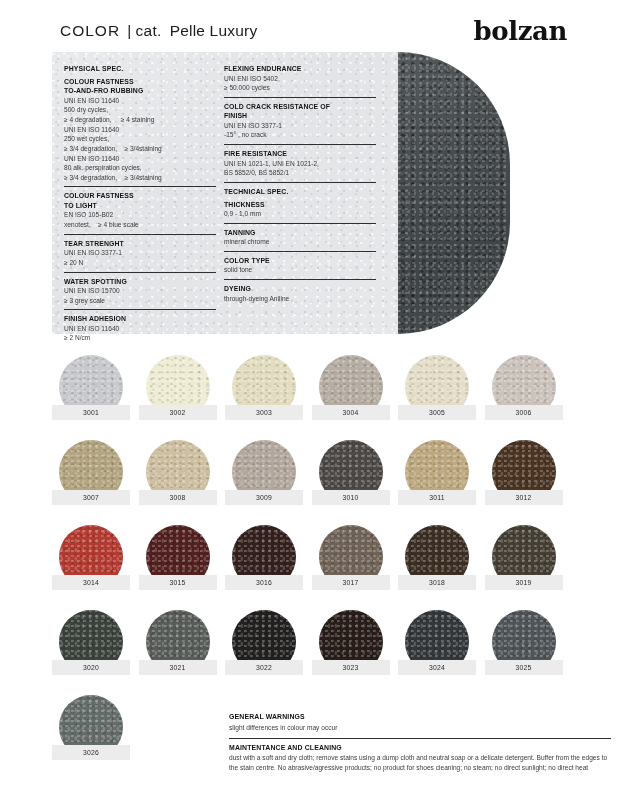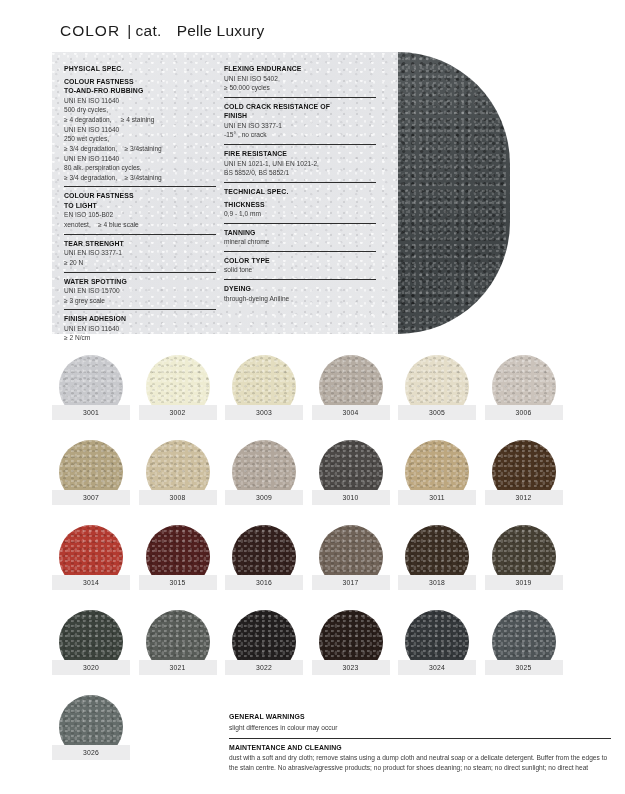--- a/index.html
+++ b/index.html
@@ -27,21 +27,21 @@
     position: absolute;
     left: 60px;
     top: 22px;
     font-size: 15.5px;
     letter-spacing: 0.3px;
     white-space: nowrap;
     color: #1c1c1c;
   }
   #title-block .t-star { letter-spacing: 1px; }
   #title-block .t-sep  { padding: 0 4px 0 7px; }
-  #title-block .t-cat  { padding-right: 15px; }
+  #title-block .t-cat  { padding-right: 8px; }
   #title-block .t-name { letter-spacing: 0.2px; }
 
   #brand-logo {
     position: absolute;
     right: 58px;
     top: 16px;
     font-family: "DejaVu Serif", serif;
     font-weight: 700;
     font-size: 26px;
     letter-spacing: -0.4px;
@@ -200,20 +200,21 @@
     margin: 5px 0 4px 0;
   }
 </style>
 </head>
 <body>
 
 <div id="header">
   <div id="title-block">
     <span class="t-star">COLOR</span><span class="t-sep">|</span><span class="t-cat">cat.</span><span class="t-name">Pelle Luxury</span>
   </div>
+  <div id="brand-logo">bolzan</div>
 </div>
 
 <div id="spec-panel">
   <div class="spec-col" id="spec-col-left">
       <div class="sec-title">PHYSICAL SPEC.</div>
       <div class="blk">
         <div class="blk-head">COLOUR FASTNESS</div>
         <div class="blk-head">TO-AND-FRO RUBBING</div>
         <div class="blk-line">UNI EN ISO 11640</div>
         <div class="blk-line">500 dry cycles,</div>

